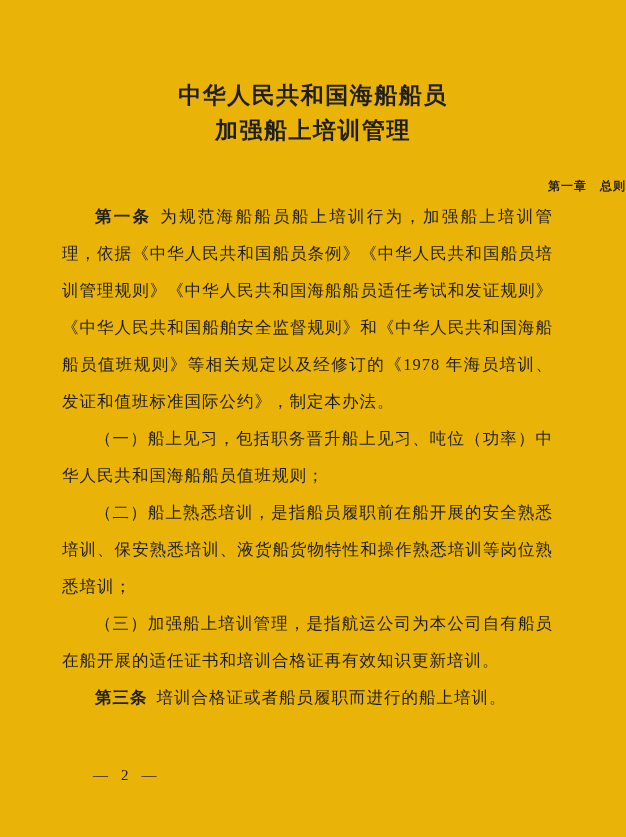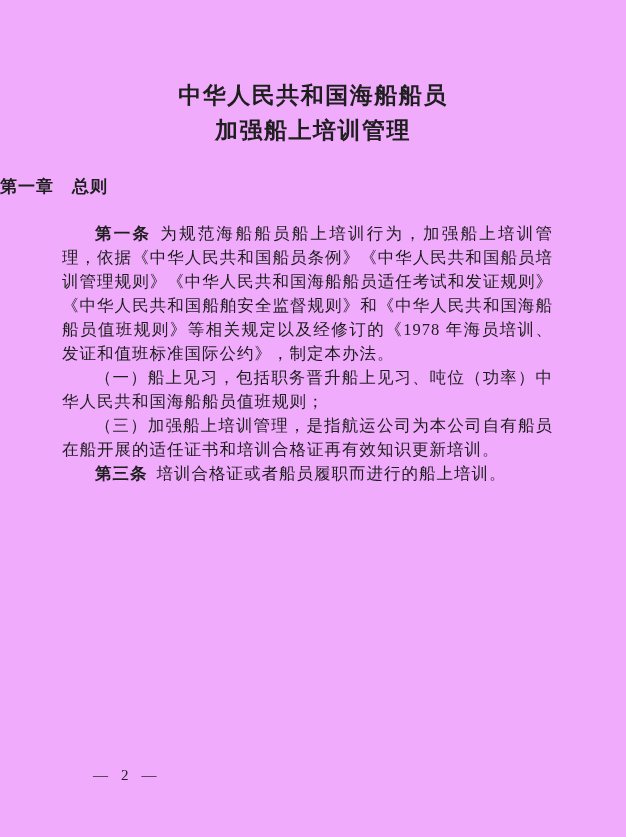--- a/index.html
+++ b/index.html
@@ -9,44 +9,44 @@
     height: 837px;
     background: #ffffff;
     position: relative;
     overflow: hidden;
     font-family: "Liberation Serif", "DejaVu Serif", serif;
     color: #1e1e1e;
   }
   .page {
     position: absolute;
     inset: 0;
-    background: #f0abfc;
+    background: #eab308;
   }
   .doc-title {
     margin: 78px 0 0 0;
     text-align: center;
     font-size: 23px;
     font-weight: 700;
     line-height: 35px;
     letter-spacing: 1.5px;
   }
   .doc-title .title-line { display: block; }
   .chapter-heading {
     margin-top: 28px;
-    text-align: left;
-    font-family: Liberation Sans, sans-serif;
-    font-size: 17px;
+    text-align: right;
+    font-family: Liberation Mono, monospace;
+    font-size: 12px;
     font-weight: 600;
     line-height: 22px;
     letter-spacing: 1px;
   }
   .body-text {
-    margin: 24px 73px 0 62px;  
+    margin: 0 73px 0 62px;  
     font-size: 16.5px;
-    line-height: 24px;
+    line-height: 37px;
     letter-spacing: 1px;
     text-align: justify;
   }
   .para {
     margin: 0;
     text-indent: 2em;
   }
   .para .label {
     font-weight: 700;
     margin-right: 0.55em;
@@ -70,20 +70,21 @@
   <h1 class="doc-title">
     <span class="title-line">中华人民共和国海船船员</span>
     <span class="title-line">加强船上培训管理</span>
   </h1>
 
   <div class="chapter-heading">第一章　总则</div>
 
   <div class="body-text">
       <p class="para"><span class="label">第一条</span><span>为规范海船船员船上培训行为，加强船上培训管理，依据《中华人民共和国船员条例》《中华人民共和国船员培训管理规则》《中华人民共和国海船船员适任考试和发证规则》《中华人民共和国船舶安全监督规则》和《中华人民共和国海船船员值班规则》等相关规定以及经修订的《1978 年海员培训、发证和值班标准国际公约》，制定本办法。</span></p>
       <p class="para"><span>（一）船上见习，包括职务晋升船上见习、吨位（功率）中华人民共和国海船船员值班规则；</span></p>
+      <p class="para"><span>（二）船上熟悉培训，是指船员履职前在船开展的安全熟悉培训、保安熟悉培训、液货船货物特性和操作熟悉培训等岗位熟悉培训；</span></p>
       <p class="para"><span>（三）加强船上培训管理，是指航运公司为本公司自有船员在船开展的适任证书和培训合格证再有效知识更新培训。</span></p>
       <p class="para"><span class="label">第三条</span><span>培训合格证或者船员履职而进行的船上培训。</span></p>
     </div>
 
   <div class="page-footer">
     <span>—</span>
     <span>2</span>
     <span>—</span>
   </div>
 

